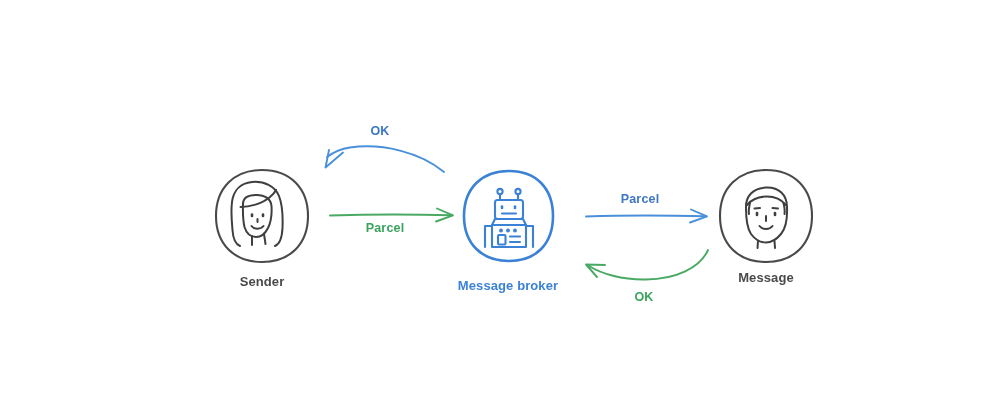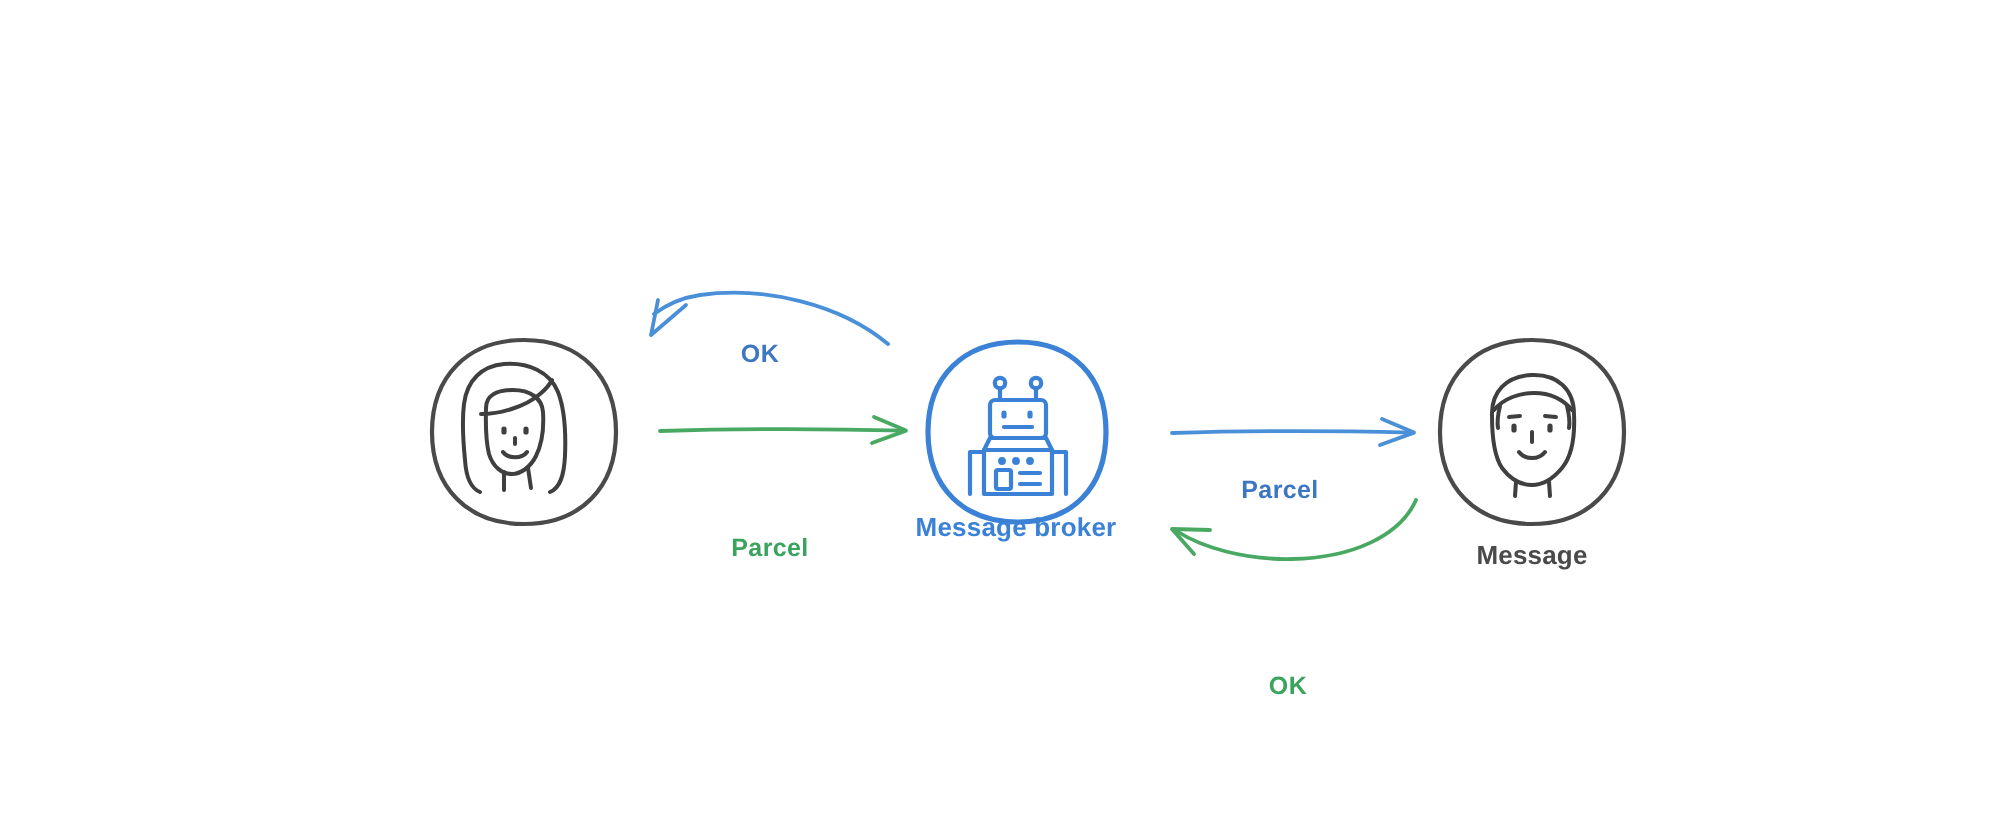--- a/index.html
+++ b/index.html
@@ -36,24 +36,23 @@
     white-space: nowrap;
   }
   .edge-label {
     position: absolute;
     text-align: center;
     font-family: "Liberation Sans", sans-serif;
     font-size: 12.5px;
     font-weight: 700;
     letter-spacing: 0.2px;
     white-space: nowrap;
-    margin-top: 46px;
   }
   #label-sender     { left: 196px; top: 274px; width: 132px; color: #4a4a4a; }
-  #label-broker     { left: 442px; top: 256px; width: 132px; color: #3b82d6; }
+  #label-broker     { left: 442px; top: 278px; width: 132px; color: #3b82d6; }
   #label-consumer   { left: 700px; top: 270px; width: 132px; color: #4a4a4a; }
   #label-ok-left    { left: 340px; top: 124px; width: 80px; color: #3d77c2; }
   #label-parcel-left{ left: 337px; top: 221px; width: 96px; color: #3aa45f; }
   #label-parcel-right{ left: 592px; top: 192px; width: 96px; color: #3d77c2; }
   #label-ok-right   { left: 604px; top: 290px; width: 80px; color: #3aa45f; }
 </style>
 </head>
 <body>
 
 <div id="diagram-root">
@@ -195,20 +194,21 @@
       <path d="M 691 209.5 L 707 216.3 L 690 222.5" fill="none" stroke="#4a90d9" stroke-width="1.9" stroke-linecap="round" stroke-linejoin="round"></path>
     </g>
 
     <g>
       <path d="M 708 250 C 700 268, 676 279, 646 279.5 C 622 280, 601 273.5, 589 266" fill="none" stroke="#49a963" stroke-width="1.9" stroke-linecap="round"></path>
       <path d="M 605 265 L 586 264.5 L 597 277" fill="none" stroke="#49a963" stroke-width="1.9" stroke-linecap="round" stroke-linejoin="round"></path>
     </g>
 
   </svg>
 
+  <div class="node-label" id="label-sender">Sender</div>
 
   <div class="node-label" id="label-broker">Message broker</div>
 
   <div class="node-label" id="label-consumer">Message</div>
 
   <div class="edge-label" id="label-ok-left">OK</div>
 
   <div class="edge-label" id="label-parcel-left">Parcel</div>
 
   <div class="edge-label" id="label-parcel-right">Parcel</div>

